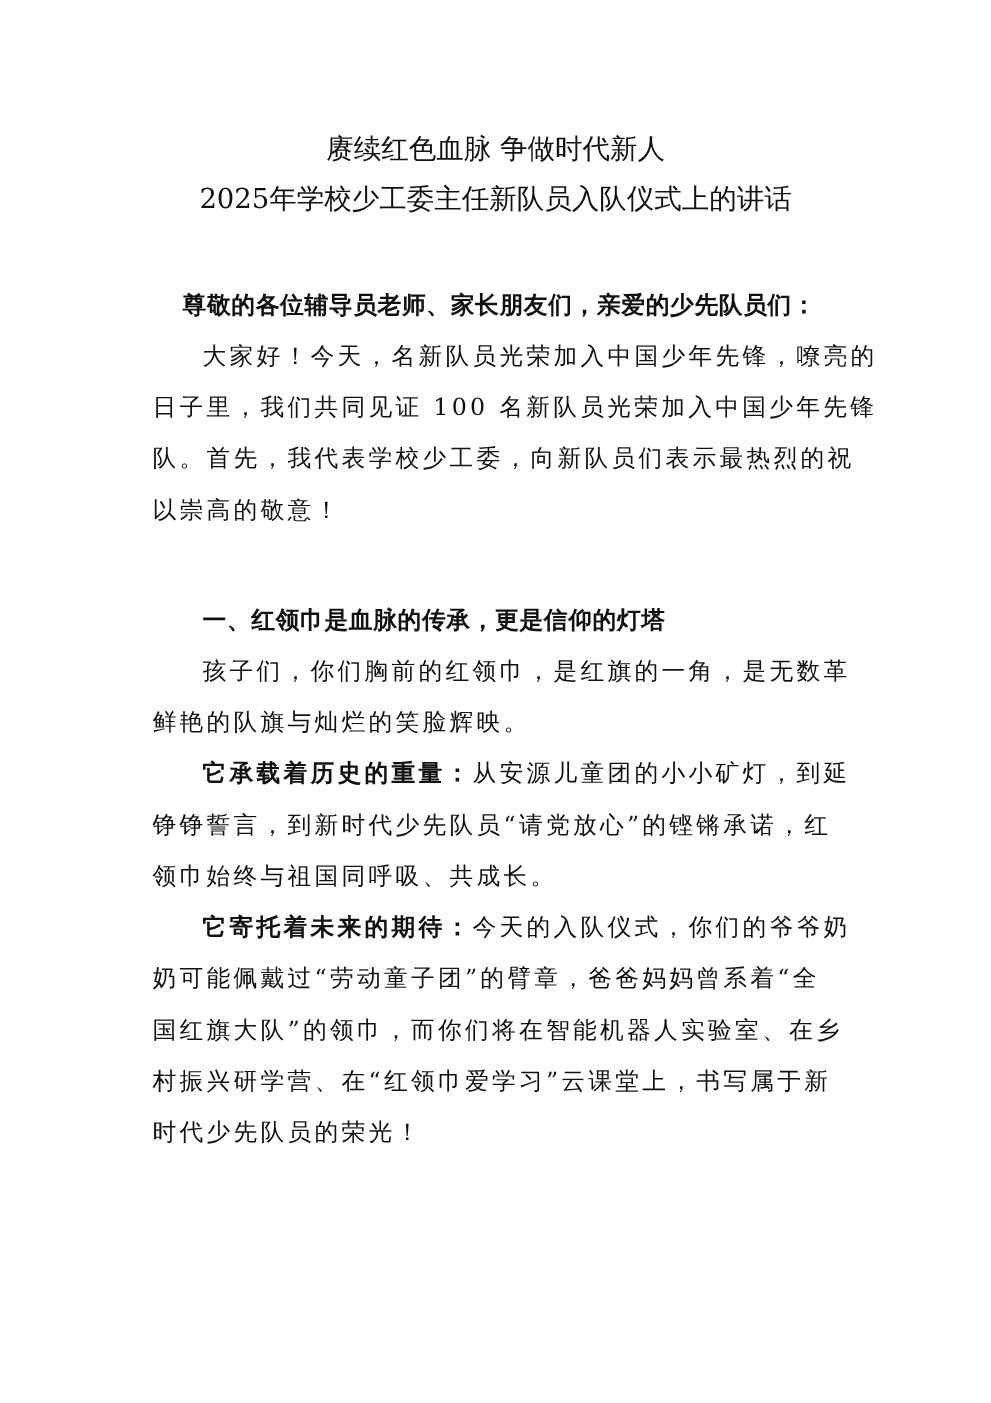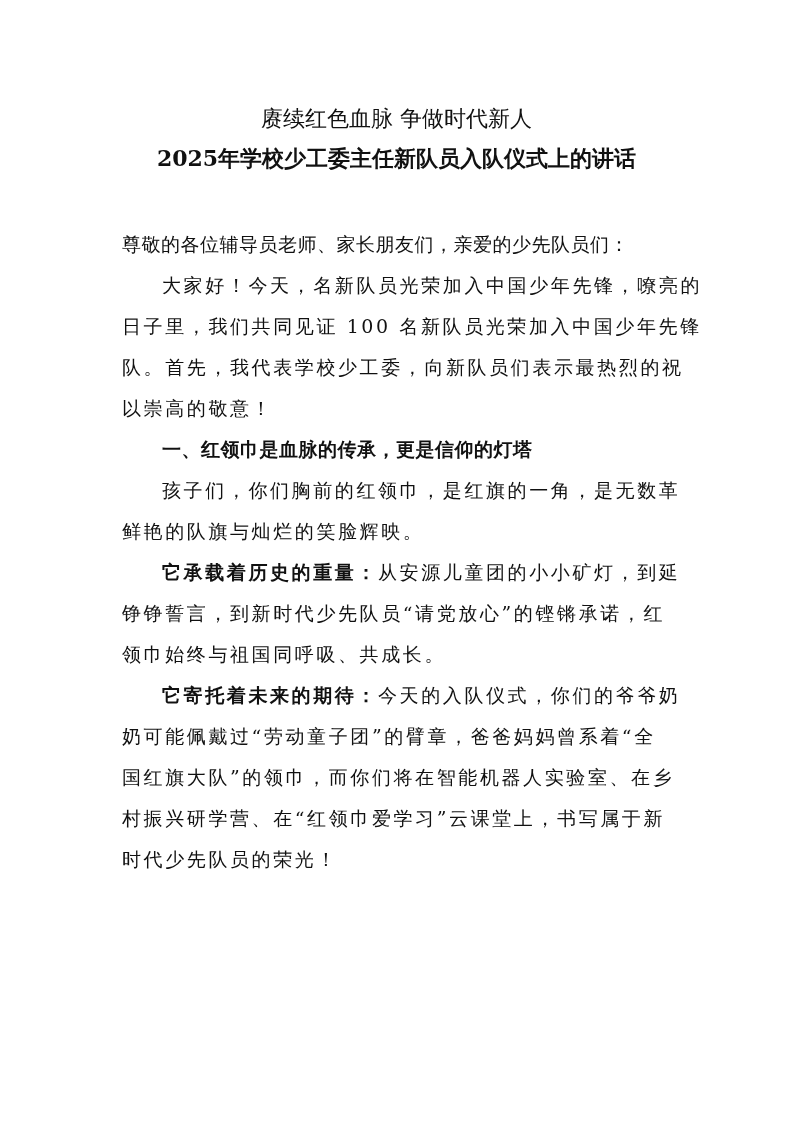--- a/index.html
+++ b/index.html
@@ -2,26 +2,26 @@
 <html><head>
 <meta charset="utf-8">
 <style>
   html, body { margin: 0; padding: 0; background: #ffffff; }
   body { width: 793px; height: 1122px; position: relative; overflow: hidden;
          font-family: "DejaVu Serif", "Liberation Serif", serif; color: #111; }
   .page { position: absolute; left: 0; top: 0; width: 793px; height: 1122px; }
   .title { position: absolute; left: 0; width: 793px; text-align: center;
            font-size: 22px; font-weight: normal; white-space: nowrap; }
   .t1 { top: 104px; }
-  .t2 { top: 144px; font-weight: bold; }
+  .t2 { top: 144px; }
   .body { position: absolute; left: 122px; width: 550px; top: 228px; }
   .line { height: 41px; line-height: 32px; font-size: 19px; white-space: nowrap;
           letter-spacing: 2.6px; }
-  .sal { font-weight: normal; letter-spacing: 0.5px; }
-  .h1 { font-weight: bold; letter-spacing: 0.5px; padding-left: 40px; }
+  .sal { font-weight: bold; letter-spacing: 0.5px; margin-left: 24px; }
+  .h1 { font-weight: bold; letter-spacing: 0.5px; padding-left: 40px; margin-top: 47px; }
   .indent { padding-left: 40px; }
   .b { font-weight: bold; }
 </style>
 </head>
 <body>
 
 <div class="page">
   <div class="title t1">赓续红色血脉  争做时代新人</div>
   <div class="title t2">2025年学校少工委主任新队员入队仪式上的讲话</div>
 

